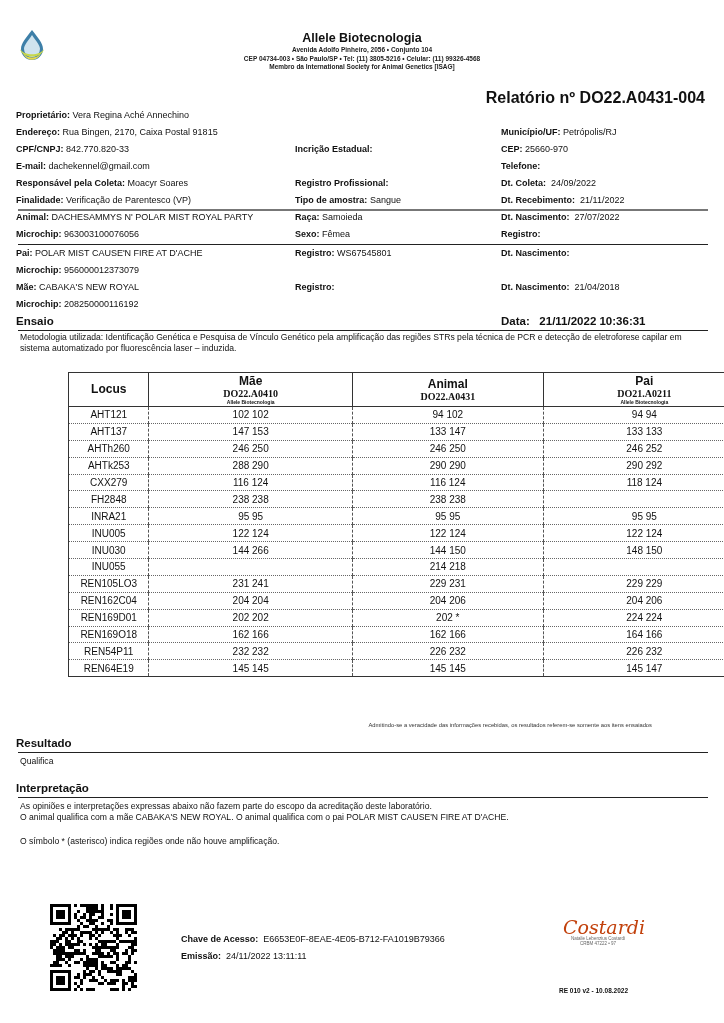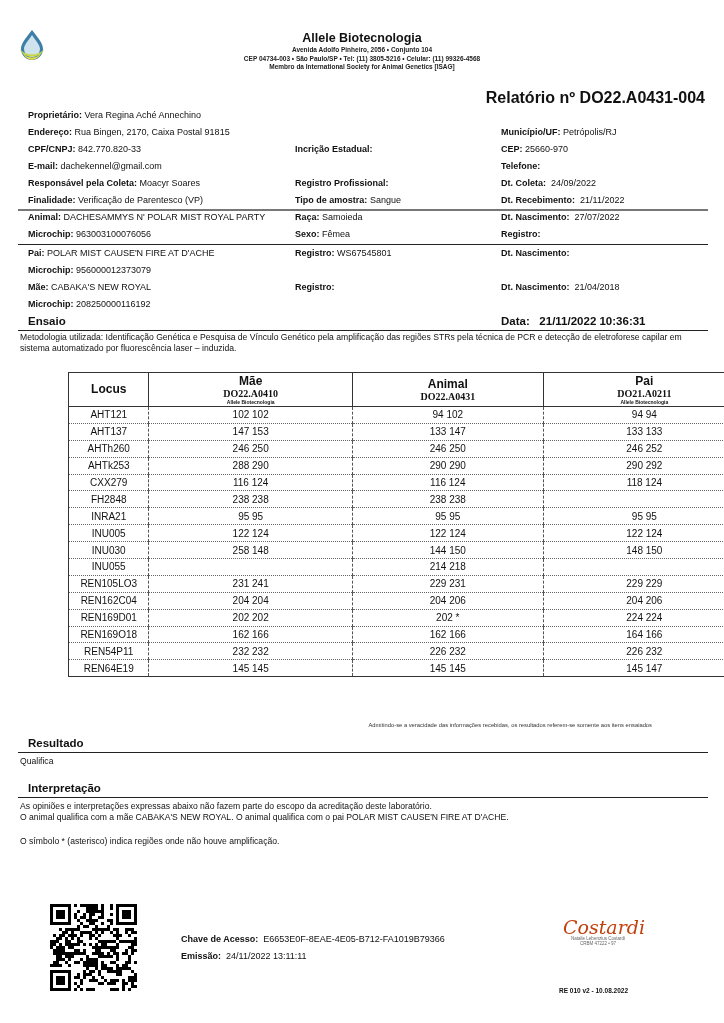--- a/index.html
+++ b/index.html
@@ -14,21 +14,21 @@
   .hdr-line { font-size: 6.5px; font-weight: bold; color: #222; }
   .hdr-l1 { top: 46px; }
   .hdr-l2 { top: 55px; }
   .hdr-l3 { top: 63px; }
 
   .report-title { right: 19px; top: 89px; font-size: 16px; font-weight: bold; }
 
   
   .info { font-size: 9px; line-height: 17px; white-space: nowrap; }
   .info b { font-weight: bold; }
-  .c1 { left: 28px; }
+  .c1 { left: 16px; }
   .c2 { left: 295px; }
   .c3 { left: 501px; }
 
   .rule { left: 18px; width: 690px; height: 0; }
   .rule.gray { border-top: 2px solid #777; }
   .rule.dark { border-top: 1px solid #222; }
   .rule.thick { border-top: 1.5px solid #222; }
 
   .section { font-size: 11.5px; font-weight: bold; }
   .data-label { font-size: 11.5px; font-weight: bold; }
@@ -199,21 +199,21 @@
         <td>95 95</td>
       </tr>
       <tr>
         <td>INU005</td>
         <td>122 124</td>
         <td>122 124</td>
         <td>122 124</td>
       </tr>
       <tr>
         <td>INU030</td>
-        <td>258 148</td>
+        <td>144 266</td>
         <td>144 150</td>
         <td>148 150</td>
       </tr>
       <tr>
         <td>INU055</td>
         <td></td>
         <td>214 218</td>
         <td></td>
       </tr>
       <tr>

